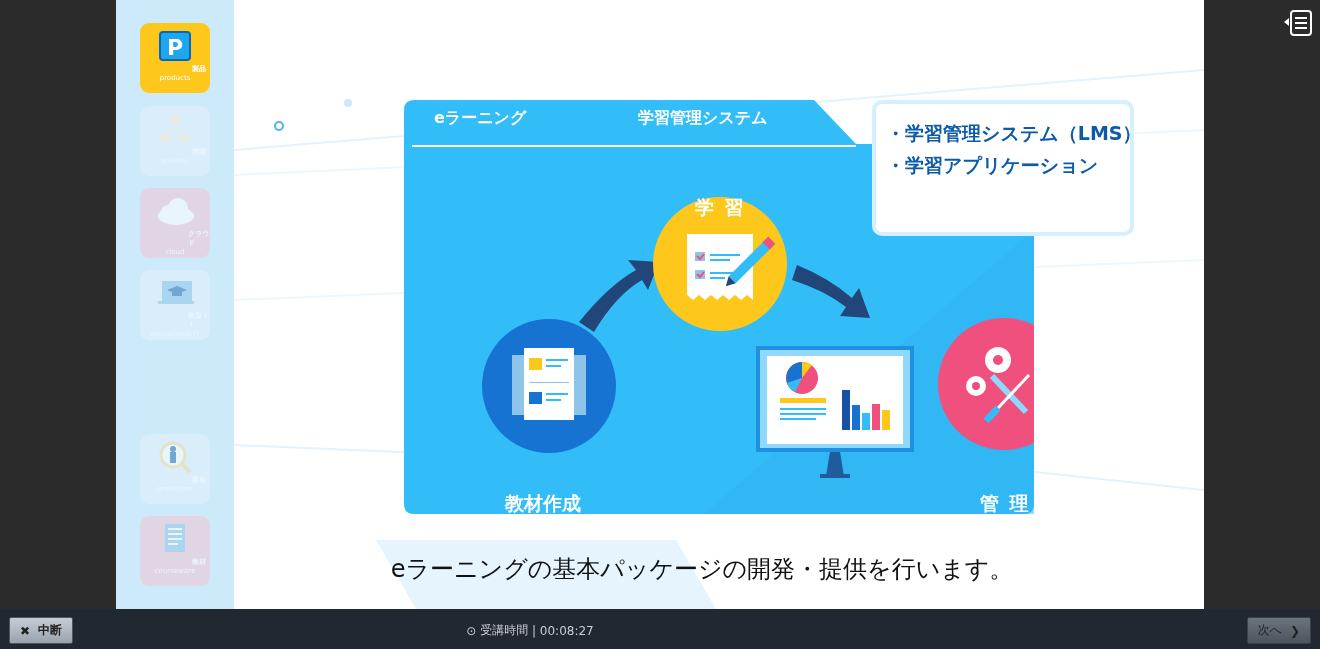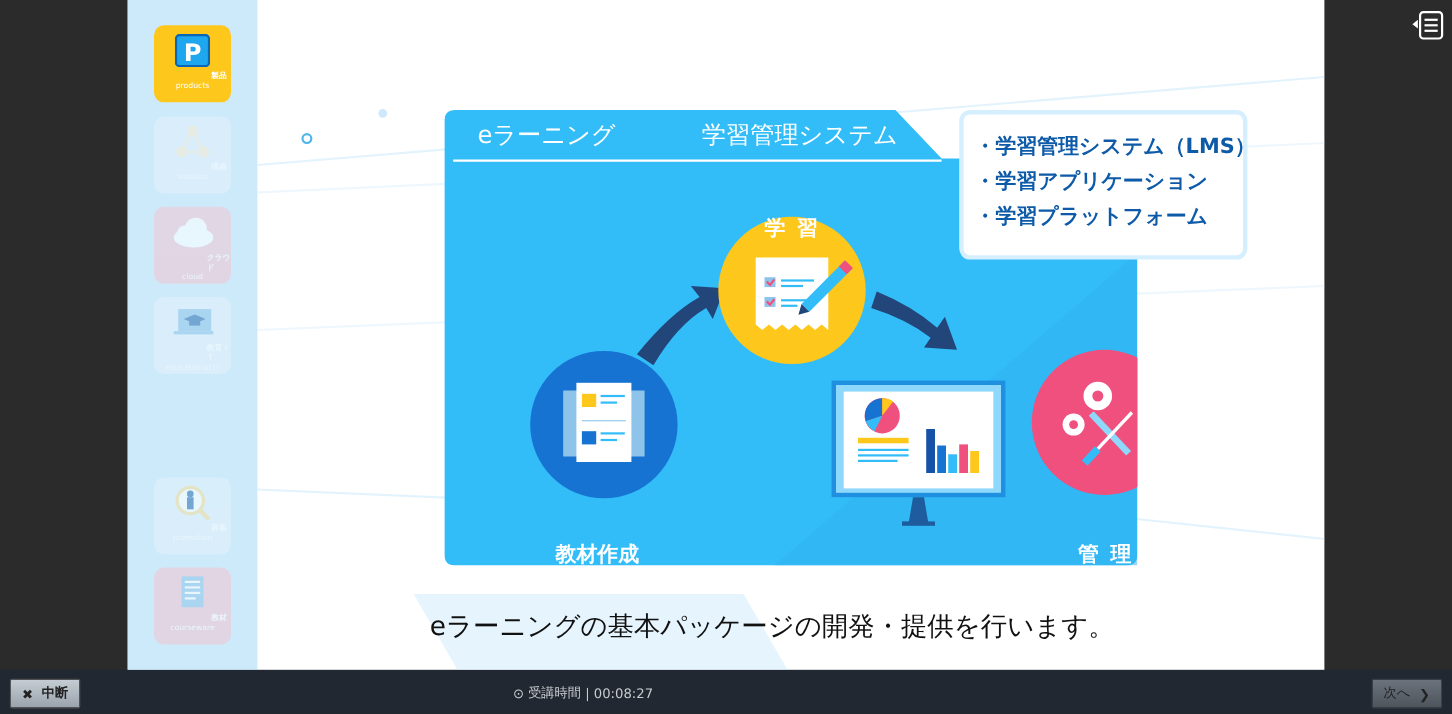--- a/index.html
+++ b/index.html
@@ -13,21 +13,21 @@
   .side-item .jp { font-size: 7px; font-weight: bold; color: #fff; line-height: 9px; margin-top: 2px; margin-left: 48px; }
   .side-item .en { font-size: 7px; color: #fff; line-height: 8px; }
   .side-item.faded { opacity: 0.55; }
   .side-item.active { background: #fdc71b; }
 
   .panel { position: absolute; left: 288px; top: 100px; width: 630px; height: 414px; }
   .callout { position: absolute; left: 756px; top: 100px; width: 262px; height: 136px; background: #fff; border: 4px solid #d6efff; border-radius: 10px; padding: 13px 0 0 10px; }
   .callout li { list-style: none; font-size: 19px; font-weight: bold; color: #0d5aa8; line-height: 32px; white-space: nowrap; }
   .callout li::before { content: "・"; }
 
-  .panel-title { position: absolute; top: 8px; font-size: 22px; font-weight: normal; color: #fff; }
+  .panel-title { position: absolute; top: 8px; font-size: 16px; font-weight: bold; color: #fff; }
   .node-label { position: absolute; font-size: 19px; font-weight: bold; color: #fff; letter-spacing: 2px; margin-top: 29px; }
 
   .caption { position: absolute; left: 0; width: 1088px; top: 553px; text-align: center; font-size: 24px; color: #111; margin-left: 42px; }
 
   .menu-toggle { position: absolute; left: 1283px; top: 9px; width: 30px; height: 28px; }
 
   .footer { position: absolute; left: 0; top: 609px; width: 1320px; height: 40px; background: #222831; }
   .btn { position: absolute; top: 8px; height: 27px; border-radius: 2px; background: linear-gradient(#c5ccd4, #9aa3ad); border: 1px solid #555; font-size: 12px; font-weight: bold; color: #222; display: flex; align-items: center; justify-content: center; gap: 8px; }
   .btn.next { background: linear-gradient(#6b737c, #4d545c); color: #222; border-color:#3b4148; }
   .timer { position: absolute; left: 0; width: 1060px; top: 13px; text-align: center; color: #c9ccd0; font-size: 12px; }
@@ -192,21 +192,20 @@
       <div class="panel-title" style="left:30px">eラーニング</div>
       <div class="panel-title" style="left:234px">学習管理システム</div>
       <div class="node-label" style="left:291px;top:66px">学 習</div>
       <div class="node-label" style="left:101px;top:362px;letter-spacing:0">教材作成</div>
       <div class="node-label" style="left:576px;top:362px">管 理</div>
     </div>
 
     <ul class="callout">
       <li>学習管理システム（LMS）</li>
       <li>学習アプリケーション</li>
-      <li>学習プラットフォーム</li>
     </ul>
 
     <div class="caption">eラーニングの基本パッケージの開発・提供を行います。</div>
   </div>
 
   <div class="menu-toggle">
     <svg width="30" height="28">
       <polygon points="1,13 6,9 6,17" fill="#fff"></polygon>
       <rect x="8" y="2" width="20" height="24" rx="3" fill="none" stroke="#fff" stroke-width="2"></rect>
       <rect x="12" y="8" width="12" height="2" fill="#fff"></rect>

